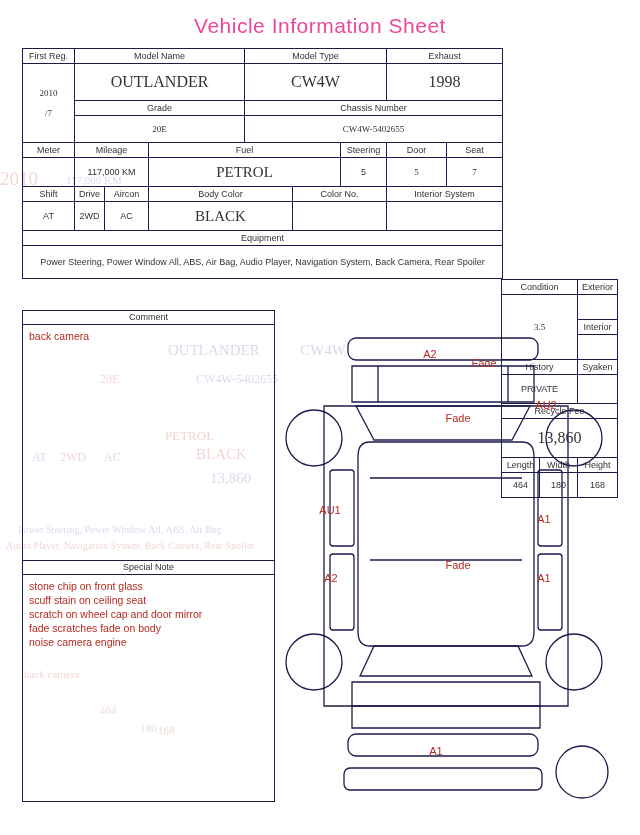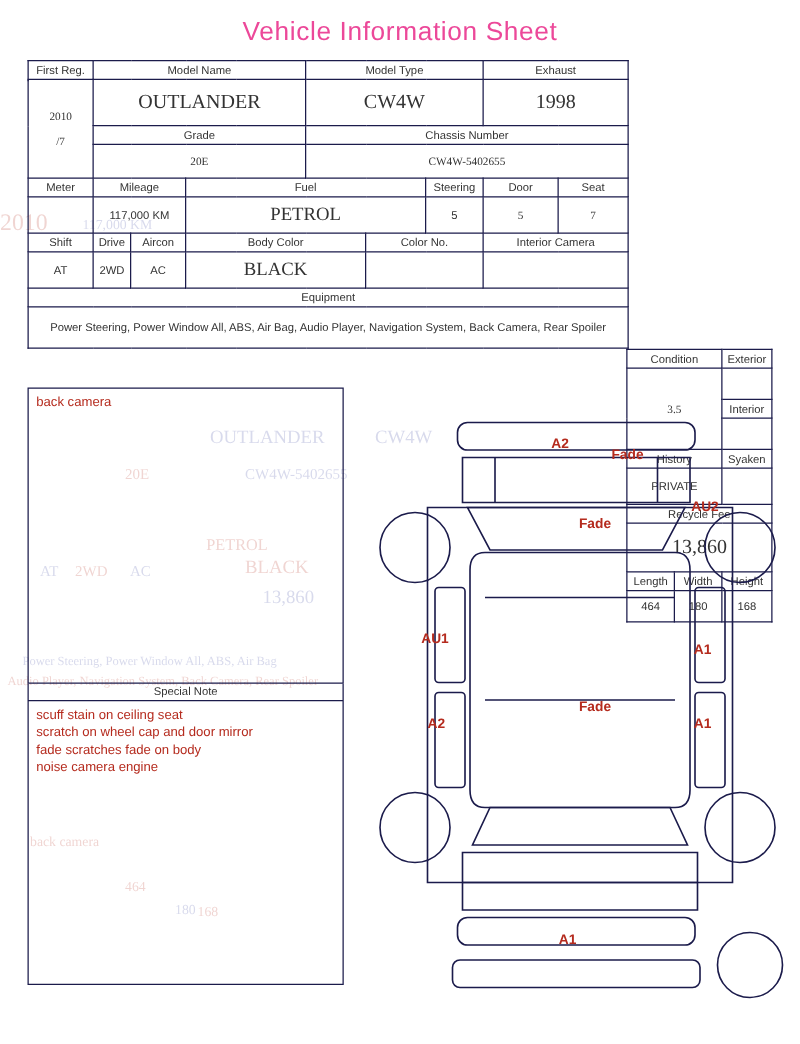--- a/index.html
+++ b/index.html
@@ -54,21 +54,21 @@
   .boxbody{
     border:1px solid #1b1b4b;
     font-size:10.5px;color:#b52b1e;
     padding:4px 6px;line-height:14px;
     box-sizing:border-box;
   }
   #comment-body{height:237px;}
   #note-body{height:228px;}
 
   
-  .diagram{position:absolute;left:274px;top:0;width:338px;height:505px;font-weight:bold;}
+  .diagram{position:absolute;left:256px;top:0;width:338px;height:505px;}
   .diagram svg{display:block;}
   .marktext{fill:#b52b1e;font-size:11px;font-family:"Liberation Sans",sans-serif;}
 
   
   .footer{
     position:absolute;left:22px;top:818px;width:596px;
     border-top:1px solid #1b1b4b;
     font-size:8.5px;color:#333;text-align:center;padding-top:3px;
   }
   
@@ -162,21 +162,21 @@
           <td class="val">5</td>
           <td class="val">7</td>
         </tr>
 
         <tr>
           <td class="lbl">Shift</td>
           <td class="lbl">Drive</td>
           <td class="lbl">Aircon</td>
           <td colspan="3" class="lbl">Body Color</td>
           <td colspan="2" class="lbl">Color No.</td>
-          <td colspan="2" class="lbl">Interior Camera</td>
+          <td colspan="2" class="lbl">Interior System</td>
         </tr>
         <tr>
           <td class="val-dark" style="height:26px">AT</td>
           <td class="val-dark">2WD</td>
           <td class="val-dark">AC</td>
           <td colspan="3" class="val" style="font-size:15px">BLACK</td>
           <td colspan="2" class="val-sm"></td>
           <td colspan="2" class="val-sm"></td>
         </tr>
         <tr>
@@ -234,24 +234,26 @@
           <td class="val-dark">168</td>
         </tr>
       </tbody>
     </table>
     <div class="clr"></div>
   </div>
 
   <div class="lower">
 
     <div class="leftcol">
+      <div class="boxhdr">Comment</div>
       <div class="boxbody" id="comment-body">back camera</div>
 
       <div class="boxhdr" style="border-top:none;">Special Note</div>
       <div class="boxbody" id="note-body">
+          <div>stone chip on front glass</div>
           <div>scuff stain on ceiling seat</div>
           <div>scratch on wheel cap and door mirror</div>
           <div>fade scratches fade on body</div>
           <div>noise camera engine</div>
         </div>
     </div>
 
     <div class="diagram">
       <svg width="338" height="505" viewBox="0 0 338 505">
         <g fill="none" stroke="#1b1b4b" stroke-width="1.3">

